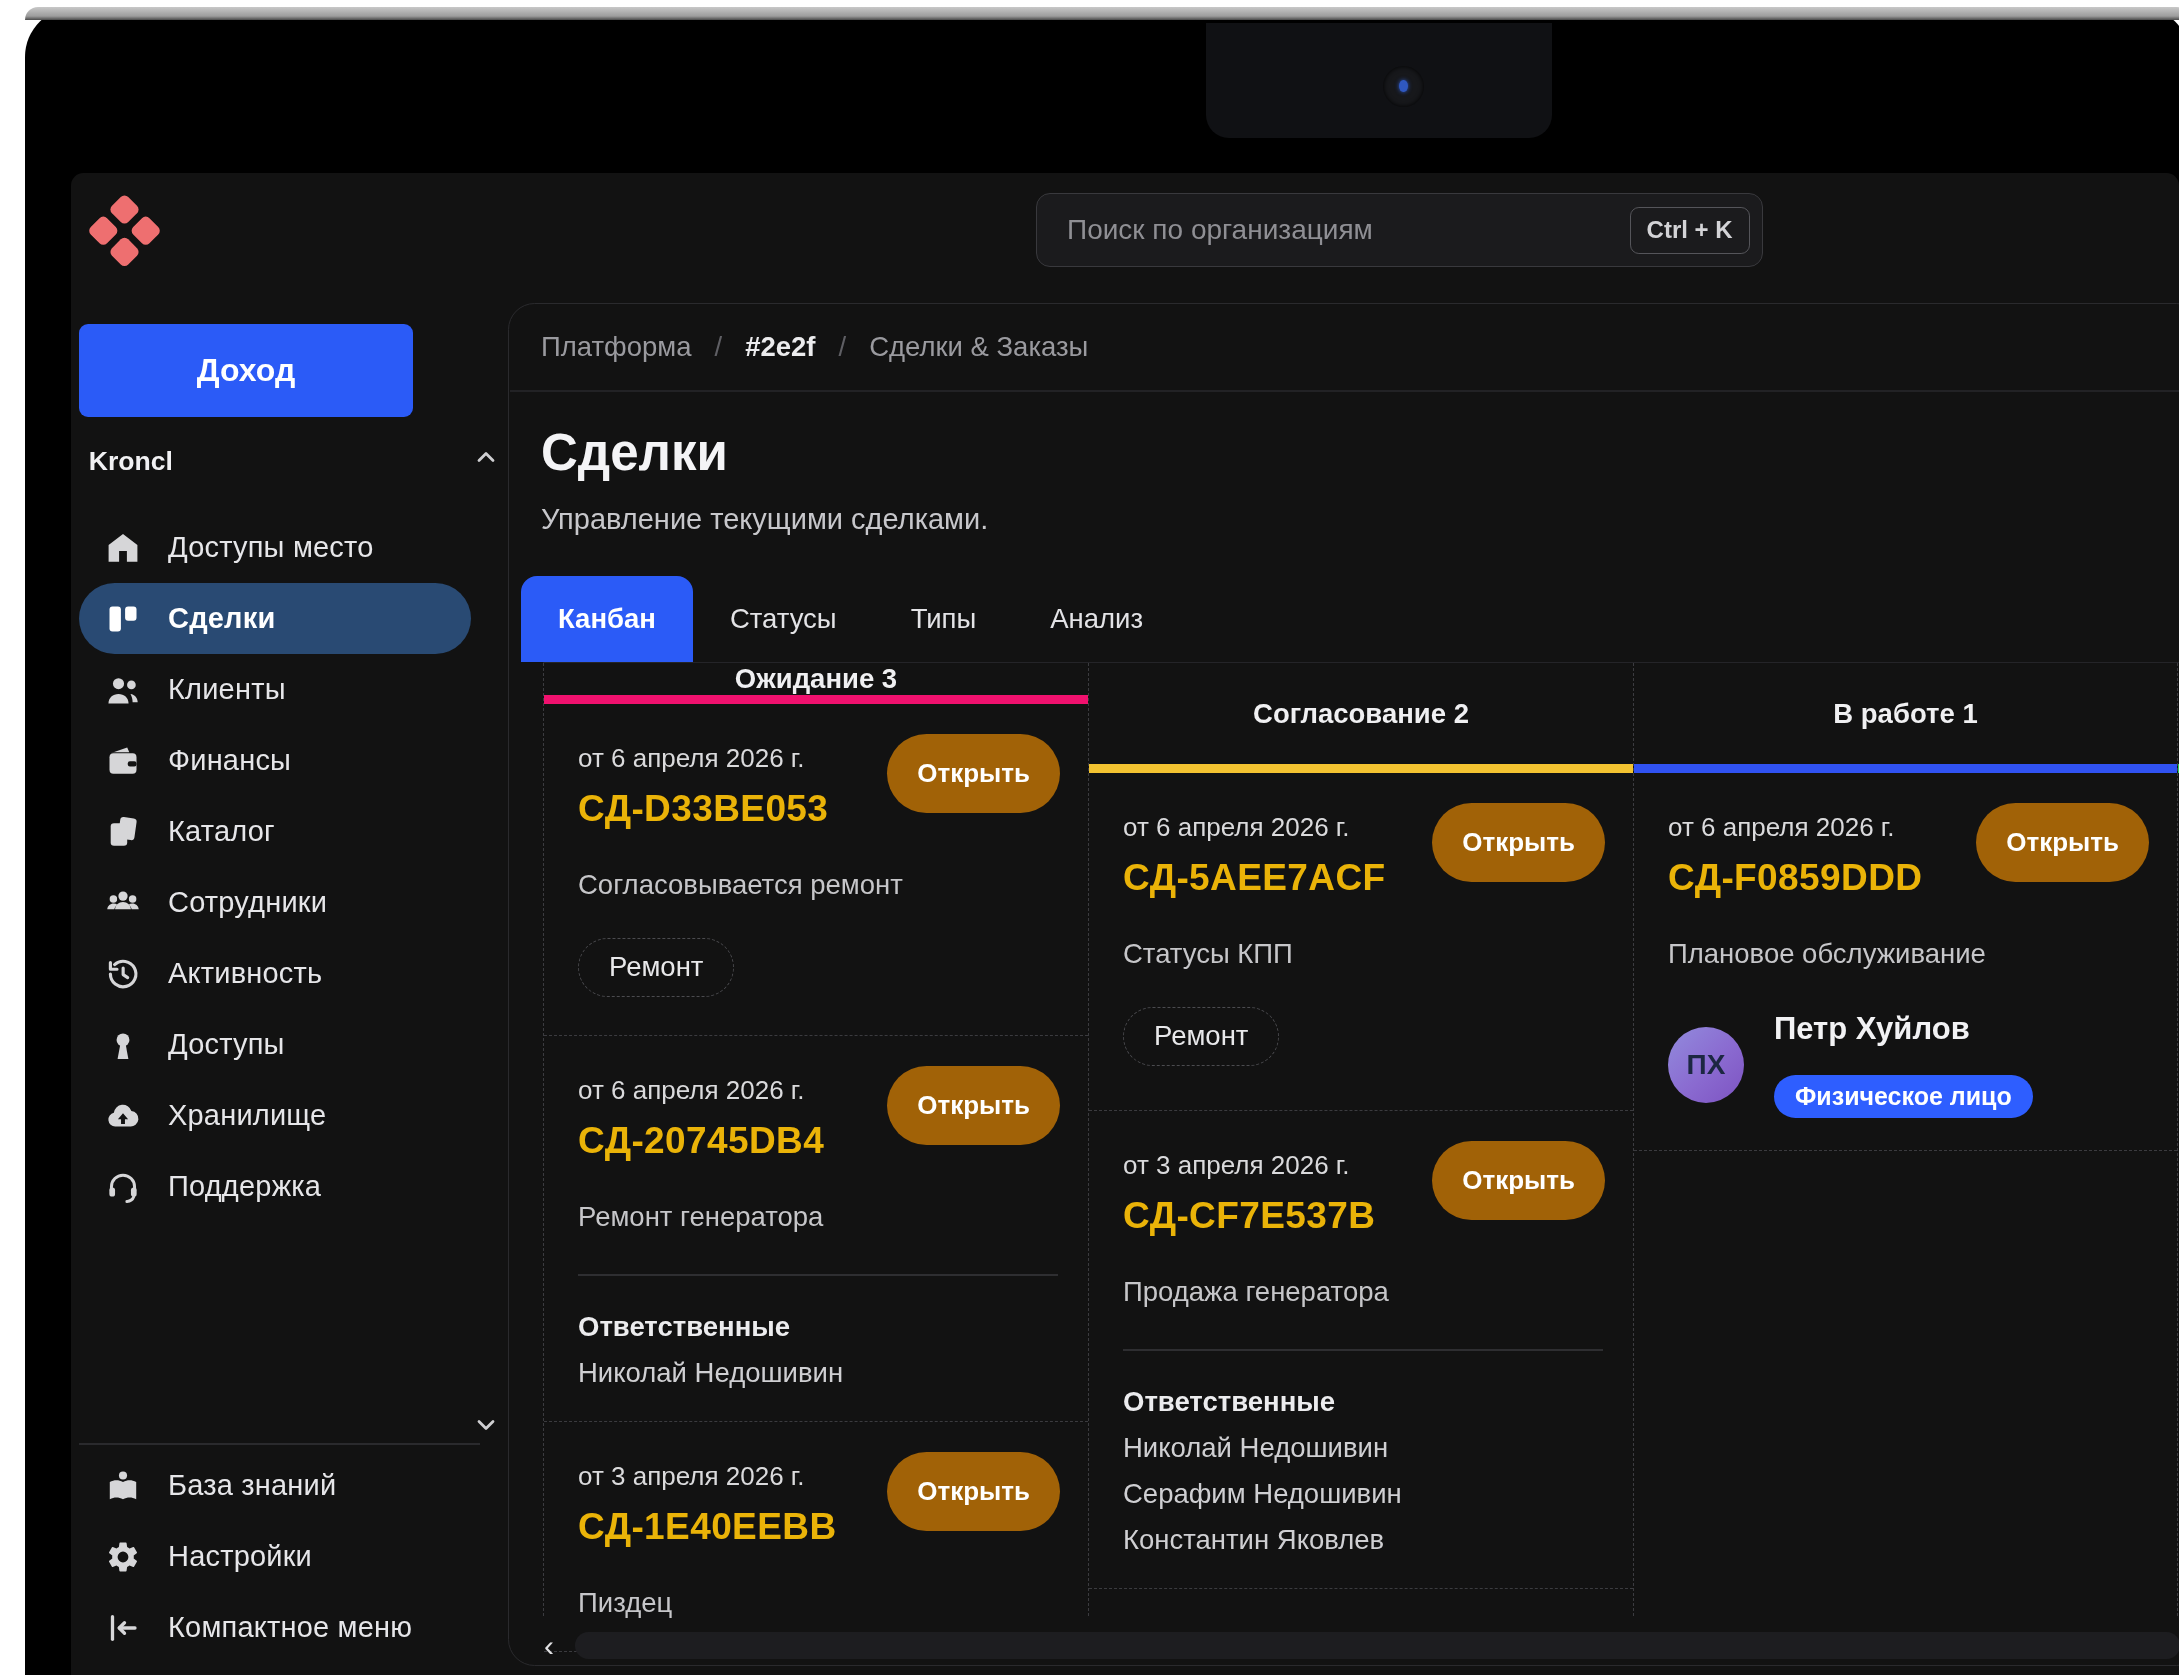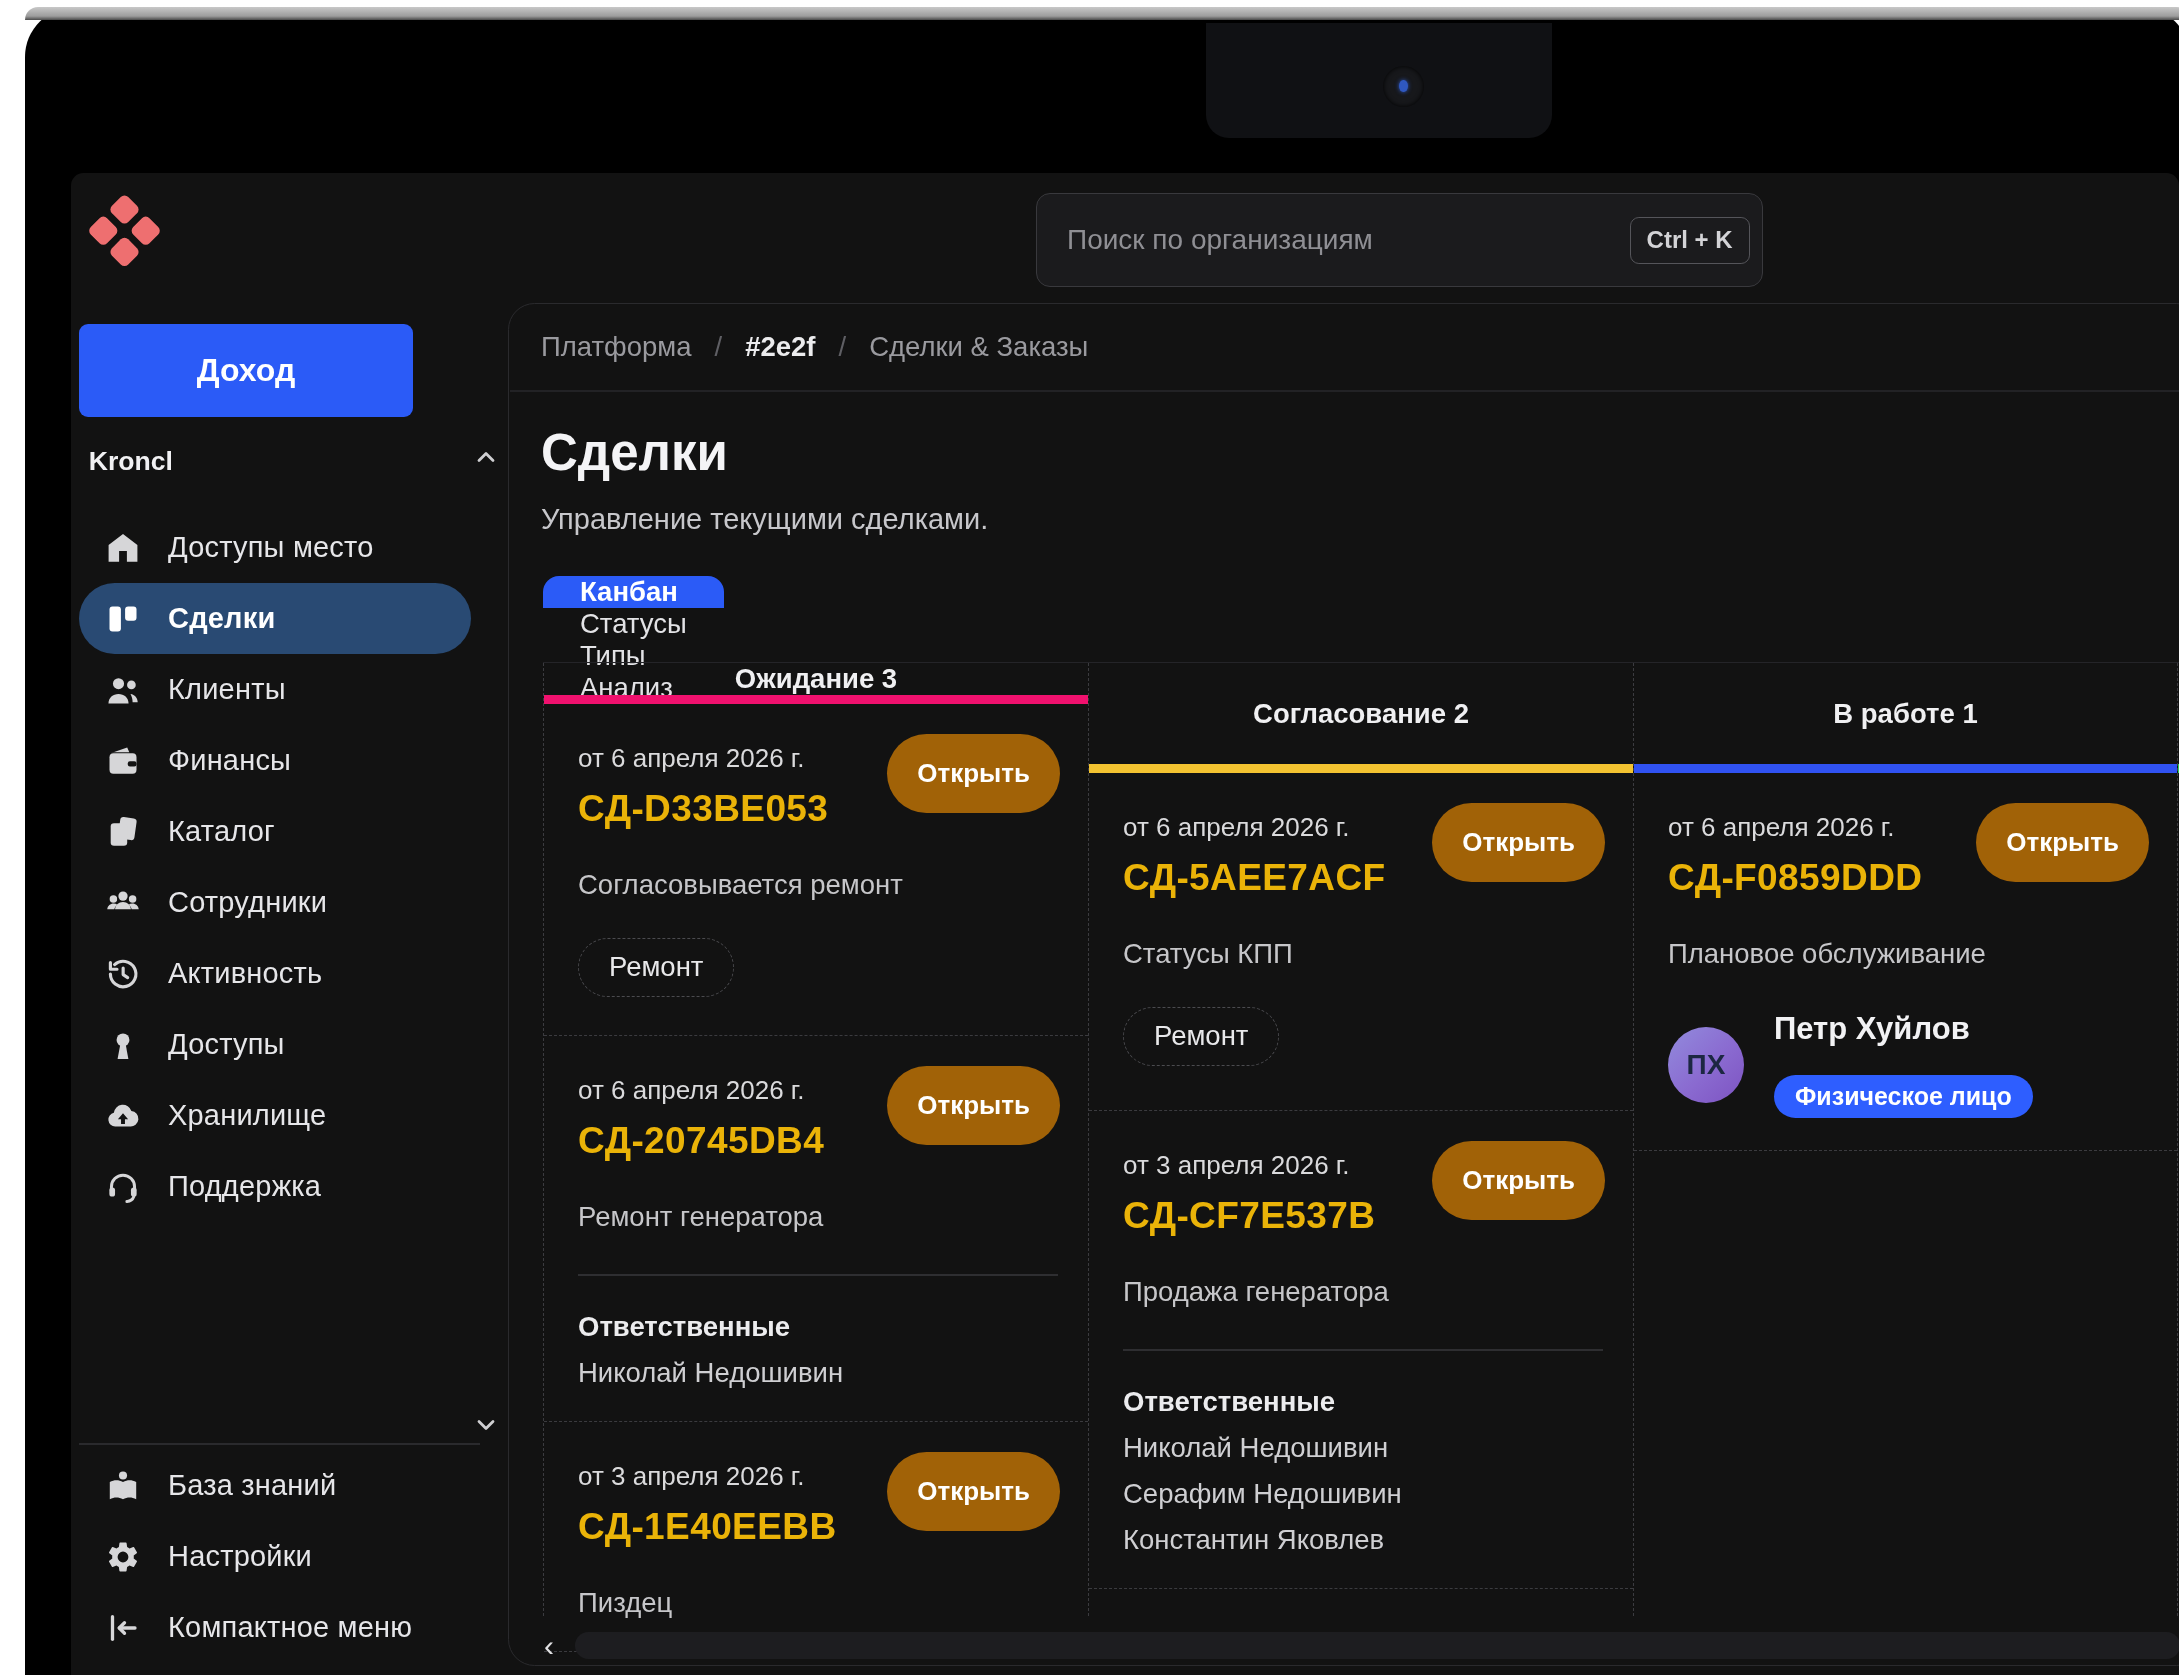--- a/index.html
+++ b/index.html
@@ -17,21 +17,21 @@
   #camera .dot{position:absolute;left:16px;top:14px;width:8.9px;height:12.4px;border-radius:50%;
           background:#2f58c0;box-shadow:0 0 4.4px #2f58c0;}
   
   #app{position:absolute;left:71px;top:173px;width:2108px;height:1503px;background:#121212;
        overflow:hidden;border-radius:12.4px 12.4px 0 0;color:#e8e8ea;}
   
   #logo{position:absolute;left:25px;top:32px;width:57px;height:57px;transform:rotate(45deg);
         display:grid;grid-template-columns:23px 23px;grid-template-rows:23px 23px;gap:7px;}
   #logo span{background:#ee6f70;border-radius:5.3px;display:block;}
   
-  .searchbar{position:absolute;left:965px;top:20.4px;width:727px;height:94px;background:#1b1b1d;
+  .searchbar{position:absolute;left:965px;top:20.4px;width:727px;height:74px;background:#1b1b1d;
              border:1.8px solid #39393d;border-radius:14px;display:flex;align-items:center;box-sizing:border-box;}
   .searchbar input{flex:1;background:transparent;border:none;outline:none;color:#d8d8da;
              font-size:28px;padding:0 0 0 30px;font-family:inherit;}
   .searchbar input::placeholder{color:#8f8f94;}
   .kbd{margin-right:12.4px;border:1.8px solid #55555a;border-radius:8.9px;color:#d3d3d6;
        font-size:24px;font-weight:600;padding:8.9px 16px;white-space:nowrap;}
   
   .cta-btn{position:absolute;left:8px;top:151px;width:334px;height:93px;background:#2b5bf7;
            border:none;border-radius:9px;color:#fff;font-size:32px;font-weight:700;
            font-family:inherit;cursor:pointer;}
@@ -55,21 +55,21 @@
                 border:1.8px solid #2a2a2d;border-radius:26.6px;pointer-events:none;box-sizing:border-box;}
   .breadcrumb{position:absolute;left:470px;top:149px;height:50px;display:flex;align-items:center;
               gap:23px;font-size:27.5px;}
   .crumb{color:#9a9a9f;}
   .crumb.current-org{color:#ececee;font-weight:600;}
   .crumb-sep{color:#5f5f64;}
   #breadcrumb-divider{position:absolute;left:439px;top:217px;width:1692px;height:1.8px;background:#222225;}
   .page-title{position:absolute;left:470px;top:250px;font-size:51px;font-weight:700;color:#f4f4f6;}
   .page-subtitle{position:absolute;left:470px;top:330px;font-size:29px;color:#c7c7cb;}
   
-  #tabs{position:absolute;left:472px;top:403px;height:86px;display:flex;align-items:stretch;flex-direction:column;}
+  #tabs{position:absolute;left:450px;top:403px;height:86px;display:flex;align-items:stretch;}
   .tab{display:flex;align-items:center;padding:0 37px;font-size:27.5px;color:#e3e3e6;
        background:transparent;border:none;font-family:inherit;cursor:pointer;}
   .tab.active{background:#2b5bf7;color:#fff;border-radius:16px 16px 0 0;font-weight:600;}
   
   #board{position:absolute;left:472px;top:489px;width:1729px;height:954px;display:flex;
          border-top:1.8px solid #242428;box-sizing:border-box;}
   .column{width:545px;box-sizing:border-box;border-left:1.8px dashed #3b3b3f;display:flex;
           flex-direction:column;flex:none;}
   .column.last{border-right:1.8px dashed #3b3b3f;}
   .column.sliver{width:85px;border:none;}

